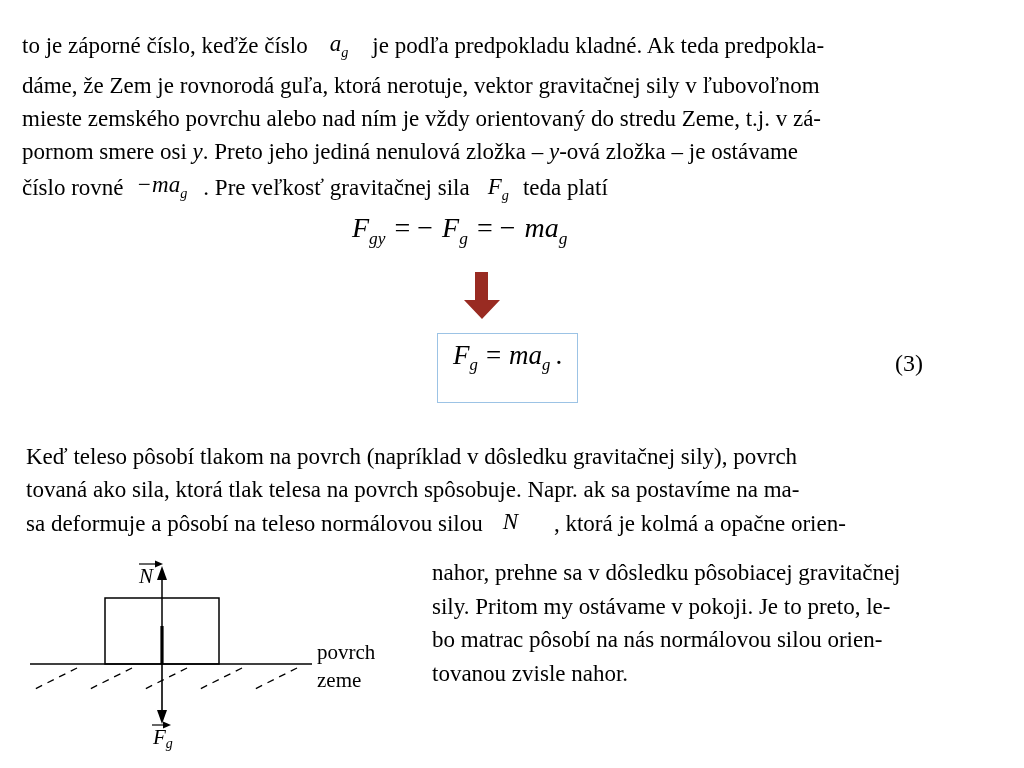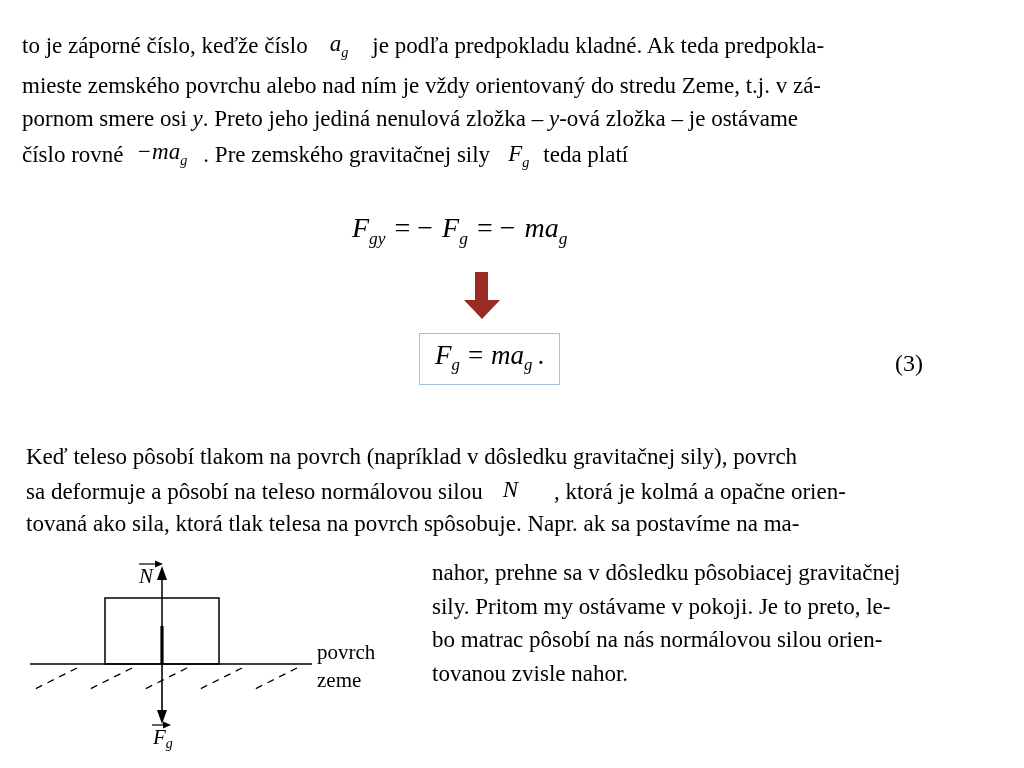--- a/index.html
+++ b/index.html
@@ -22,23 +22,23 @@
   .m-fg   { margin:0 14px 0 18px; vertical-align:1px; }
   .m-nvec { margin:0 18px 0 20px; vertical-align:2px; }
 
   .eq-main { position:absolute; left:352px; top:212px; font-size:28px; }
   .eq-main .op { margin:0 9px; }
 
   .down-arrow { position:absolute; left:463px; top:272px; }
   .arrow-fill { fill:var(--arrow-red, #992B22); }
 
   .eq-box {
-    position:absolute; left:419px; top:333px;
+    position:absolute; left:437px; top:333px;
     border:1.6px solid var(--eqbox-border, #9CC3E5);
-    padding:6px 15px 9px 15px;
+    padding:6px 15px 27px 15px;
     font-size:27px; background:#ffffff;
   }
   .eq-box .op { margin:0 8px; }
   .eq-box .period { margin-left:5px; }
   .eq-number { position:absolute; left:895px; top:350px; font-size:24px; }
 
   .sec-heading {
     position:absolute; left:26px; top:400px;
     font-size:25px; color:var(--heading-purple, #7030A0);
   }
@@ -53,39 +53,40 @@
   .fig-math { font-style:italic; font-size:21px; }
   .fig-caption { font-size:21px; }
 </style>
 </head>
 <body>
 
 <div class="slide">
 
   <div class="p1">
     <div class="line"><span>to je záporné číslo, keďže číslo</span><span class="imath m-ag"><span>a</span><sub>g</sub></span><span>je podľa predpokladu kladné. Ak teda predpokla-</span></div>
+    <div class="line"><span>dáme, že Zem je rovnorodá guľa, ktorá nerotuje, vektor gravitačnej sily v ľubovoľnom</span></div>
     <div class="line"><span>mieste zemského povrchu alebo nad ním je vždy orientovaný do stredu Zeme, t.j. v zá-</span></div>
     <div class="line"><span>pornom smere osi </span><span class="it">y</span><span>. Preto jeho jediná nenulová zložka – </span><span class="it">y</span><span>-ová zložka – je ostávame</span></div>
-    <div class="line"><span>číslo rovné</span><span class="imath m-mag"><span>−</span><span>ma</span><sub>g</sub></span><span>. Pre zemského gravitačnej sily</span><span class="imath m-fg"><span>F</span><sub>g</sub></span><span>teda platí</span></div>
+    <div class="line"><span>číslo rovné</span><span class="imath m-mag"><span>−</span><span>ma</span><sub>g</sub></span><span>. Pre veľkosť gravitačnej sila</span><span class="imath m-fg"><span>F</span><sub>g</sub></span><span>teda platí</span></div>
   </div>
 
   <div class="eq-main"><span class="it">F</span><sub>gy</sub><span class="op">= −</span><span class="it">F</span><sub>g</sub><span class="op">= −</span><span class="it">ma</span><sub>g</sub></div>
 
   <svg class="down-arrow" width="38" height="48" viewBox="0 0 38 48">
     <path class="arrow-fill" d="M12 0 L25 0 L25 28 L37 28 L19 47 L1 28 L12 28 Z"></path>
   </svg>
 
   <div class="eq-box"><span class="it">F</span><sub>g</sub><span class="op">=</span><span class="it">ma</span><sub>g</sub><span class="period">.</span></div>
   <div class="eq-number">(3)</div>
 
 
   <div class="p2">
     <div class="line"><span>Keď teleso pôsobí tlakom na povrch (napríklad v dôsledku gravitačnej sily), povrch</span></div>
+    <div class="line"><span>tovaná ako sila, ktorá tlak telesa na povrch spôsobuje. Napr. ak sa postavíme na ma-</span></div>
     <div class="line"><span>sa deformuje a pôsobí na teleso normálovou silou</span><span class="imath m-nvec">N⃗</span><span>, ktorá je kolmá a opačne orien-</span></div>
-    <div class="line"><span>tovaná ako sila, ktorá tlak telesa na povrch spôsobuje. Napr. ak sa postavíme na ma-</span></div>
   </div>
 
   <div class="p3">
     <div class="line"><span>nahor, prehne sa v dôsledku pôsobiacej gravitačnej</span></div>
     <div class="line"><span>sily. Pritom my ostávame v pokoji. Je to preto, le-</span></div>
     <div class="line"><span>bo matrac pôsobí na nás normálovou silou orien-</span></div>
     <div class="line"><span>tovanou zvisle nahor.</span></div>
   </div>
 
   <svg class="figure" width="385" height="205" viewBox="0 0 385 205">

